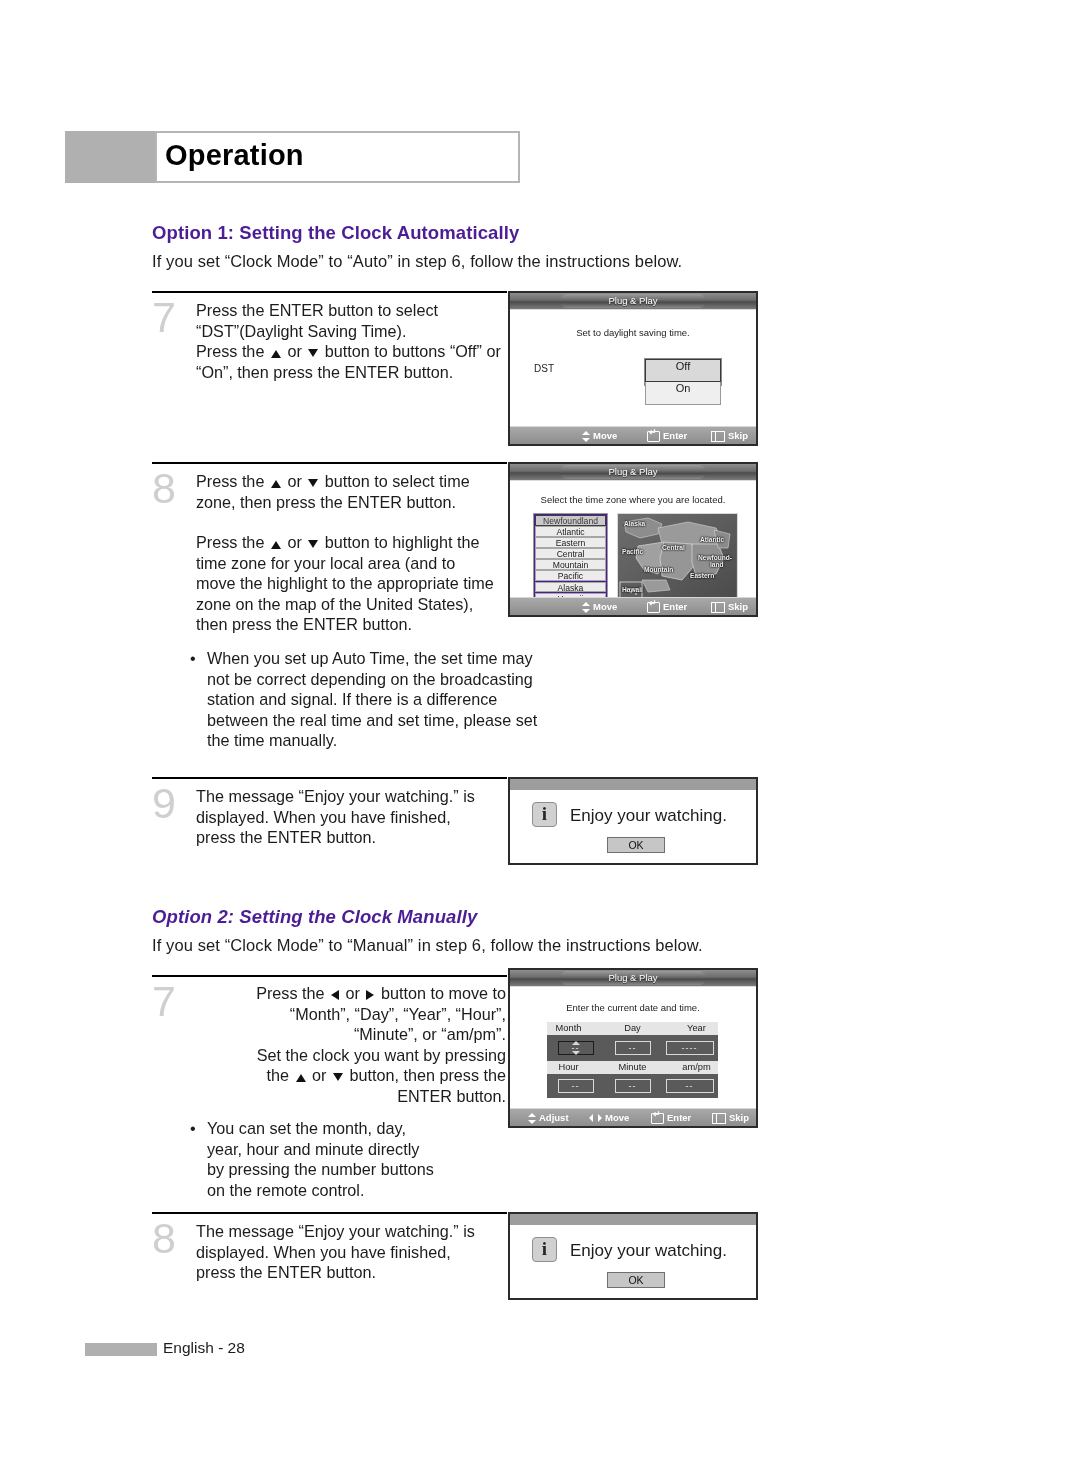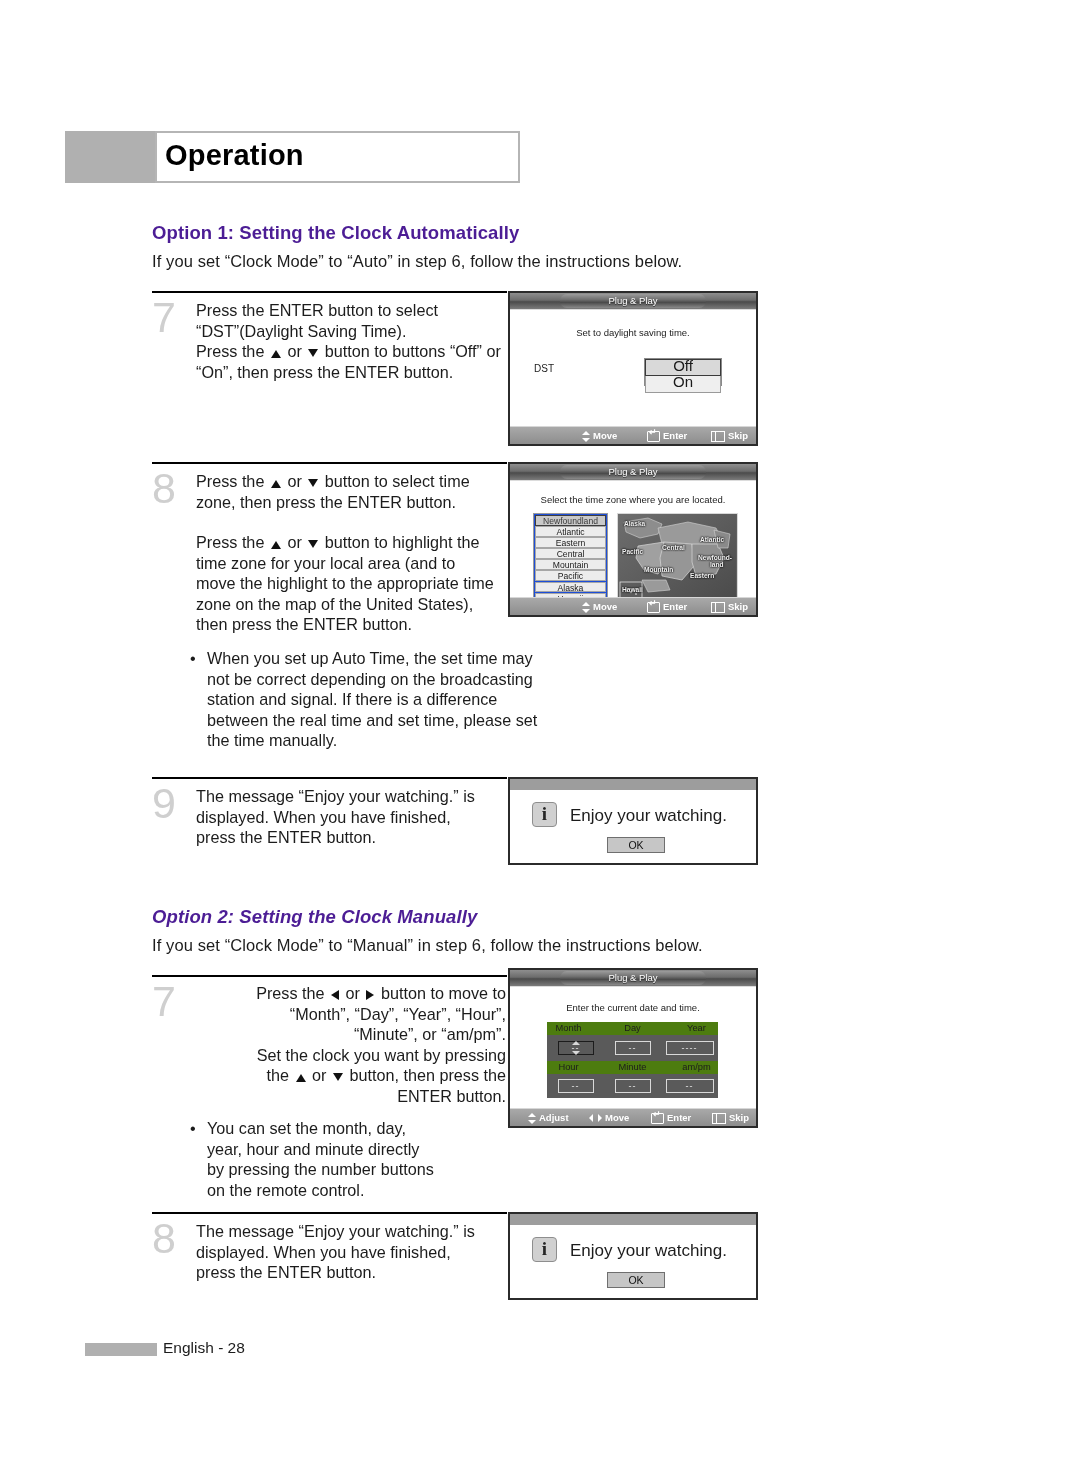--- a/index.html
+++ b/index.html
@@ -54,39 +54,39 @@
   .lr-arrow:before{left:0;border-right:4px solid #fff;}
   .lr-arrow:after{right:0;border-left:4px solid #fff;}
   .ent-ico{display:inline-block;width:11px;height:9px;border:1.3px solid #fff;border-radius:1px;vertical-align:middle;position:relative;}
   .ent-ico:after{content:"\21B5";position:absolute;left:1px;top:-4px;font-size:9px;color:#fff;line-height:9px;}
   .skip-ico{display:inline-block;width:12px;height:9px;border:1.3px solid #fff;vertical-align:middle;position:relative;}
   .skip-ico:before{content:"";position:absolute;left:3px;top:0;bottom:0;width:1.3px;background:#fff;}
 
   
   .dst-label{position:absolute;font-size:10px;color:#1c1c1c;}
   .dst-box{position:absolute;background:#c2c2c2;border:1px solid #8a8a8a;box-sizing:border-box;}
-  .dst-opt{height:17px;line-height:12px;font-size:15px;text-align:center;color:#1a1a1a;box-sizing:border-box;}
+  .dst-opt{height:23px;line-height:12px;font-size:11px;text-align:center;color:#1a1a1a;box-sizing:border-box;}
   .dst-opt.sel{background:#d9d9d9;border:1.5px solid #3a3a3a;}
   .dst-opt.unsel{background:#efefef;border:1px solid #9a9a9a;border-top:none;}
 
   
-  .tz-list{position:absolute;background:#1d4ed8;border:1px solid #9a9a9a;box-sizing:border-box;padding:1px;}
+  .tz-list{position:absolute;background:#4c1d95;border:1px solid #9a9a9a;box-sizing:border-box;padding:1px;}
   .tz-item{height:10.6px;line-height:10.6px;font-size:8.6px;text-align:center;color:#1a1a1a;
     background:#ececec;border:1px solid #a6a6a6;box-sizing:border-box;margin-bottom:0.5px;}
   .tz-item.sel{background:#c9c9c9;border:1.5px solid #3d3d3d;color:#3a3a3a;}
 
   
   .tz-map{position:absolute;box-sizing:border-box;border:1.5px solid #d8d8d8;overflow:hidden;
     background:#5f5f5f;}
   .map-label{position:absolute;font-size:6.6px;color:#f2f2f2;font-weight:bold;
     text-shadow:0 0 2px #000,0 0 2px #000;white-space:nowrap;line-height:7px;}
 
   
   .ce-wrap{position:absolute;}
-  .ce-hdr{background:#4d7c0f;display:flex;gap:21px;}
+  .ce-hdr{background:#e5e5e5;display:flex;gap:21px;}
   .ce-hdr div{flex:1;text-align:center;font-size:9.3px;color:#1c1c1c;line-height:13px;}
   .ce-row{background:#5a5a5a;display:flex;align-items:center;}
   .ce-cell{flex:1;display:flex;justify-content:center;align-items:center;}
   .ce-field{background:#5a5a5a;border:1.4px solid #d9d9d9;box-sizing:border-box;
     font-size:9px;color:#e8e8e8;text-align:center;line-height:12px;letter-spacing:1px;}
   .ce-field.act{border:1.8px solid #1c1c1c;background:#5a5a5a;}
   .ce-caret{position:absolute;left:50%;transform:translateX(-50%);width:0;height:0;}
   .ce-caret.up{border-left:4px solid transparent;border-right:4px solid transparent;border-bottom:4px solid #d9d9d9;}
   .ce-caret.dn{border-left:4px solid transparent;border-right:4px solid transparent;border-top:4px solid #d9d9d9;}
 

